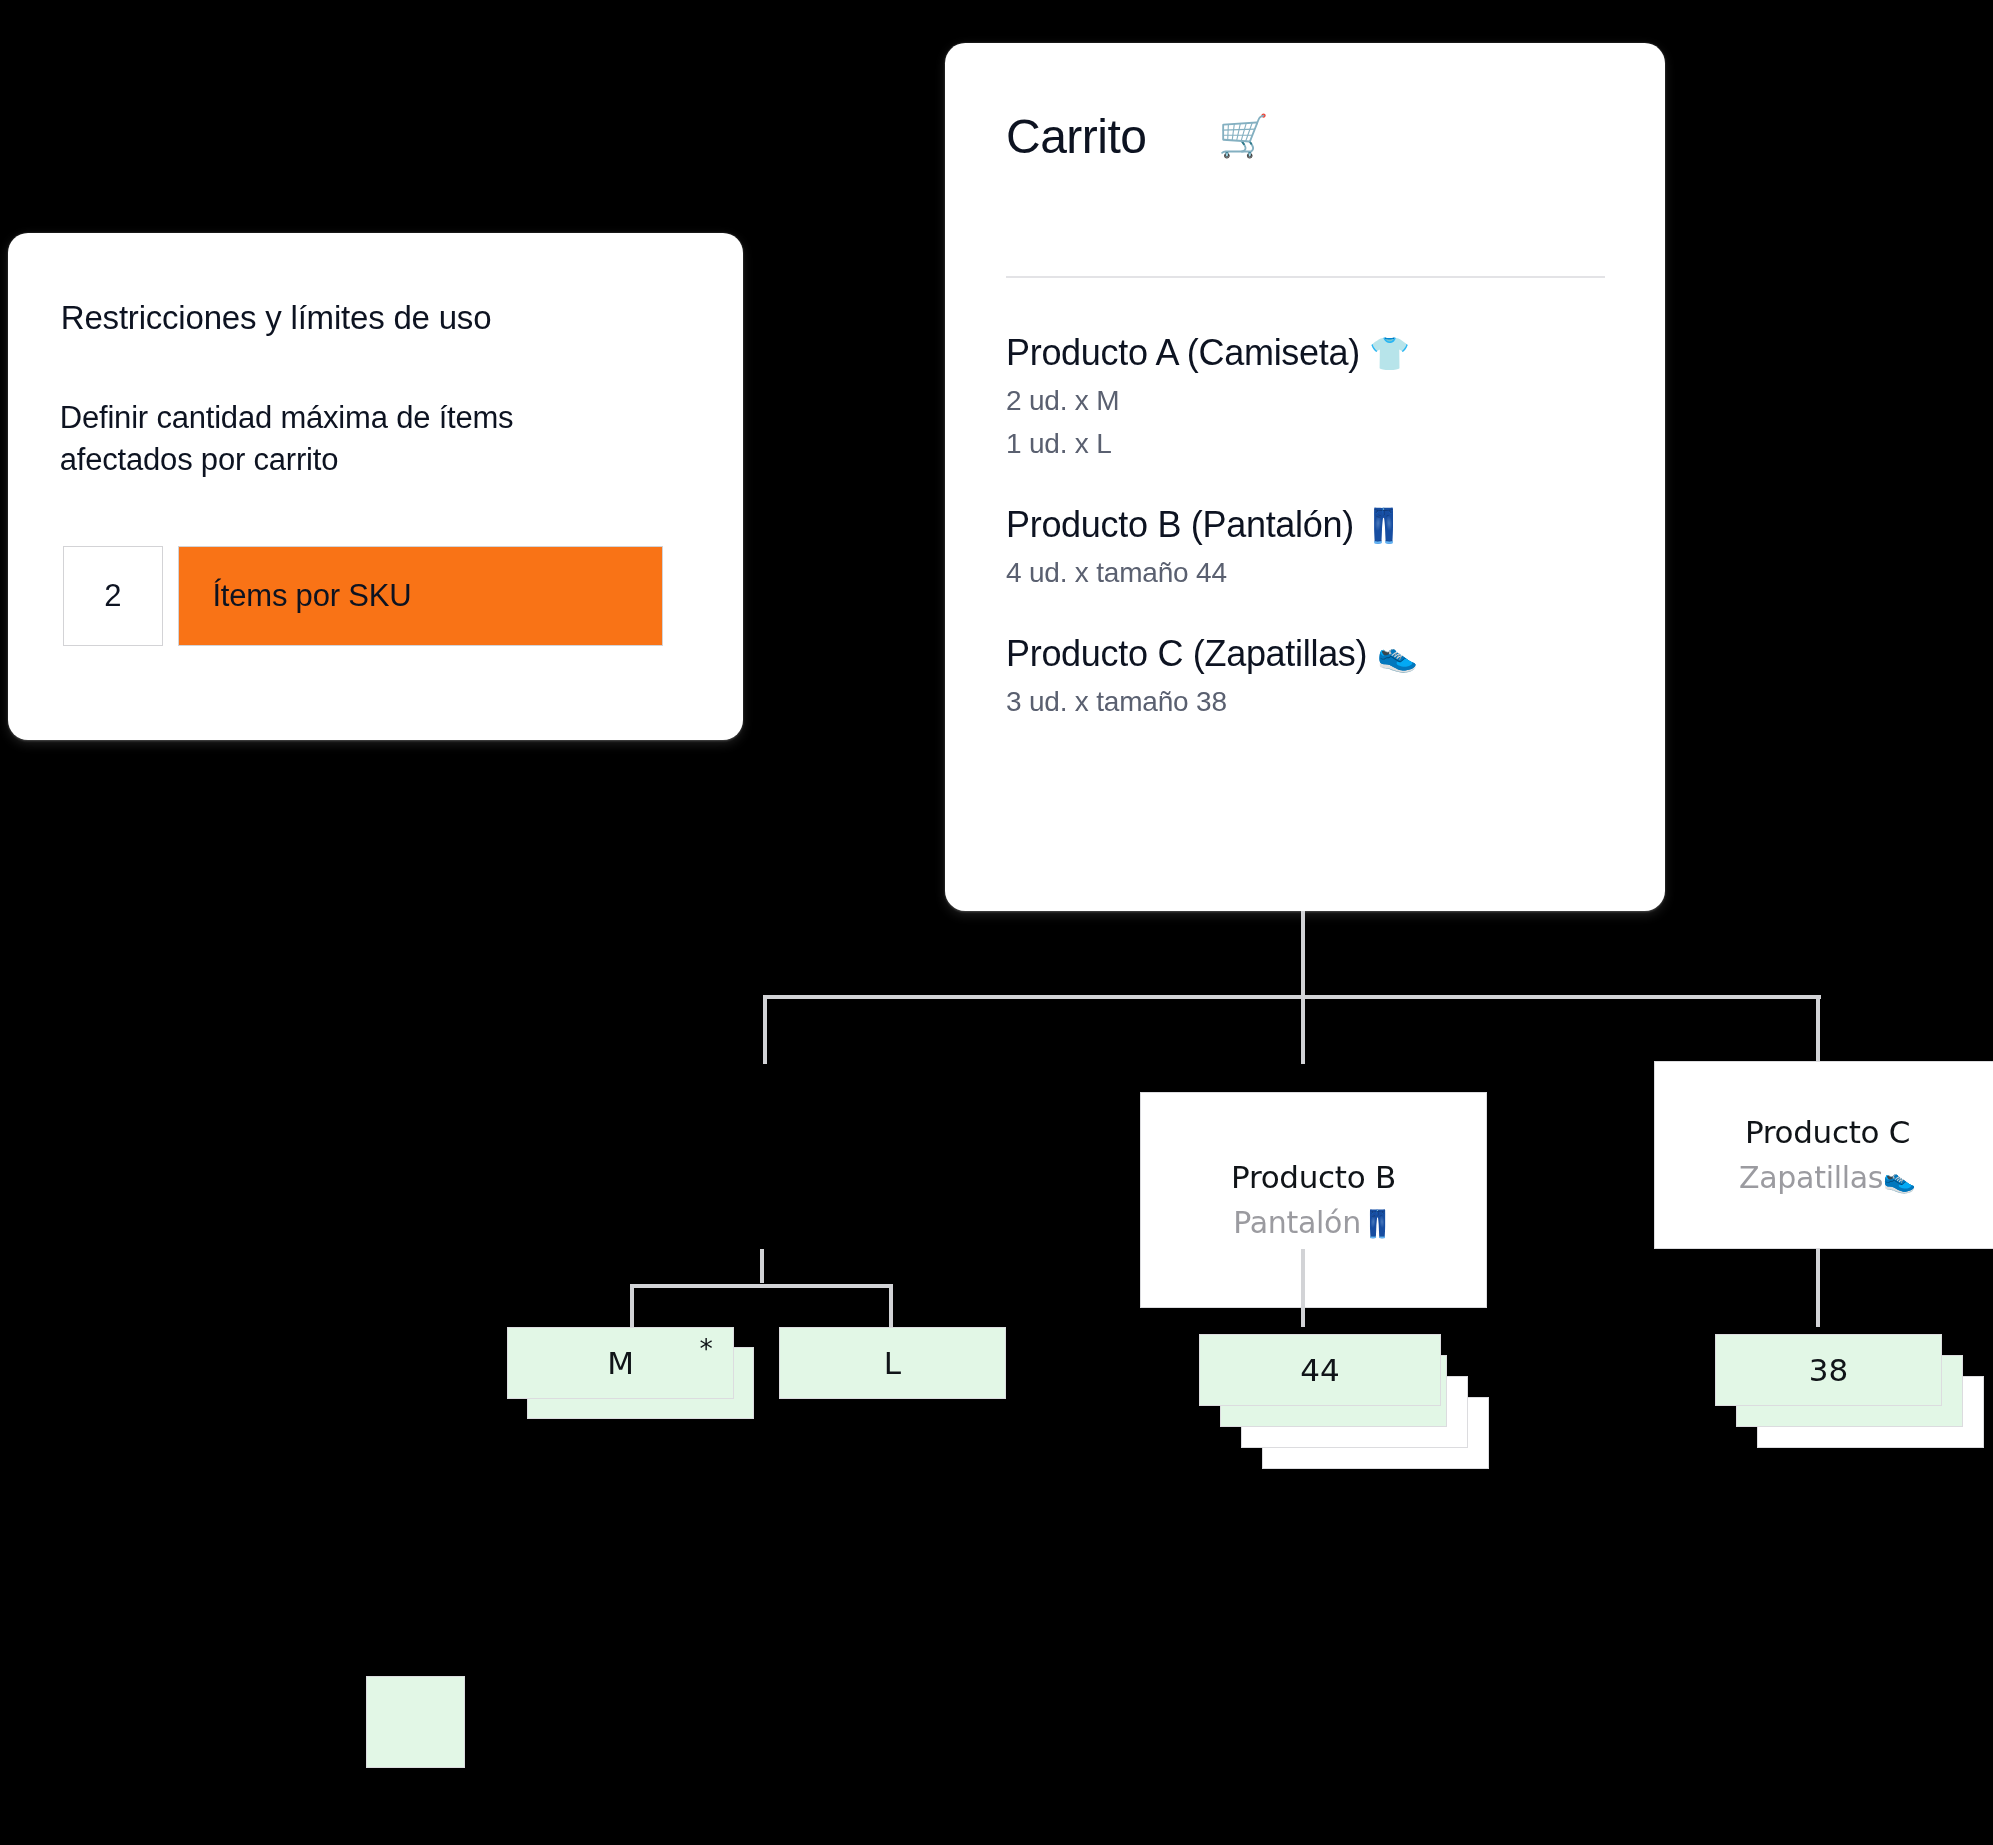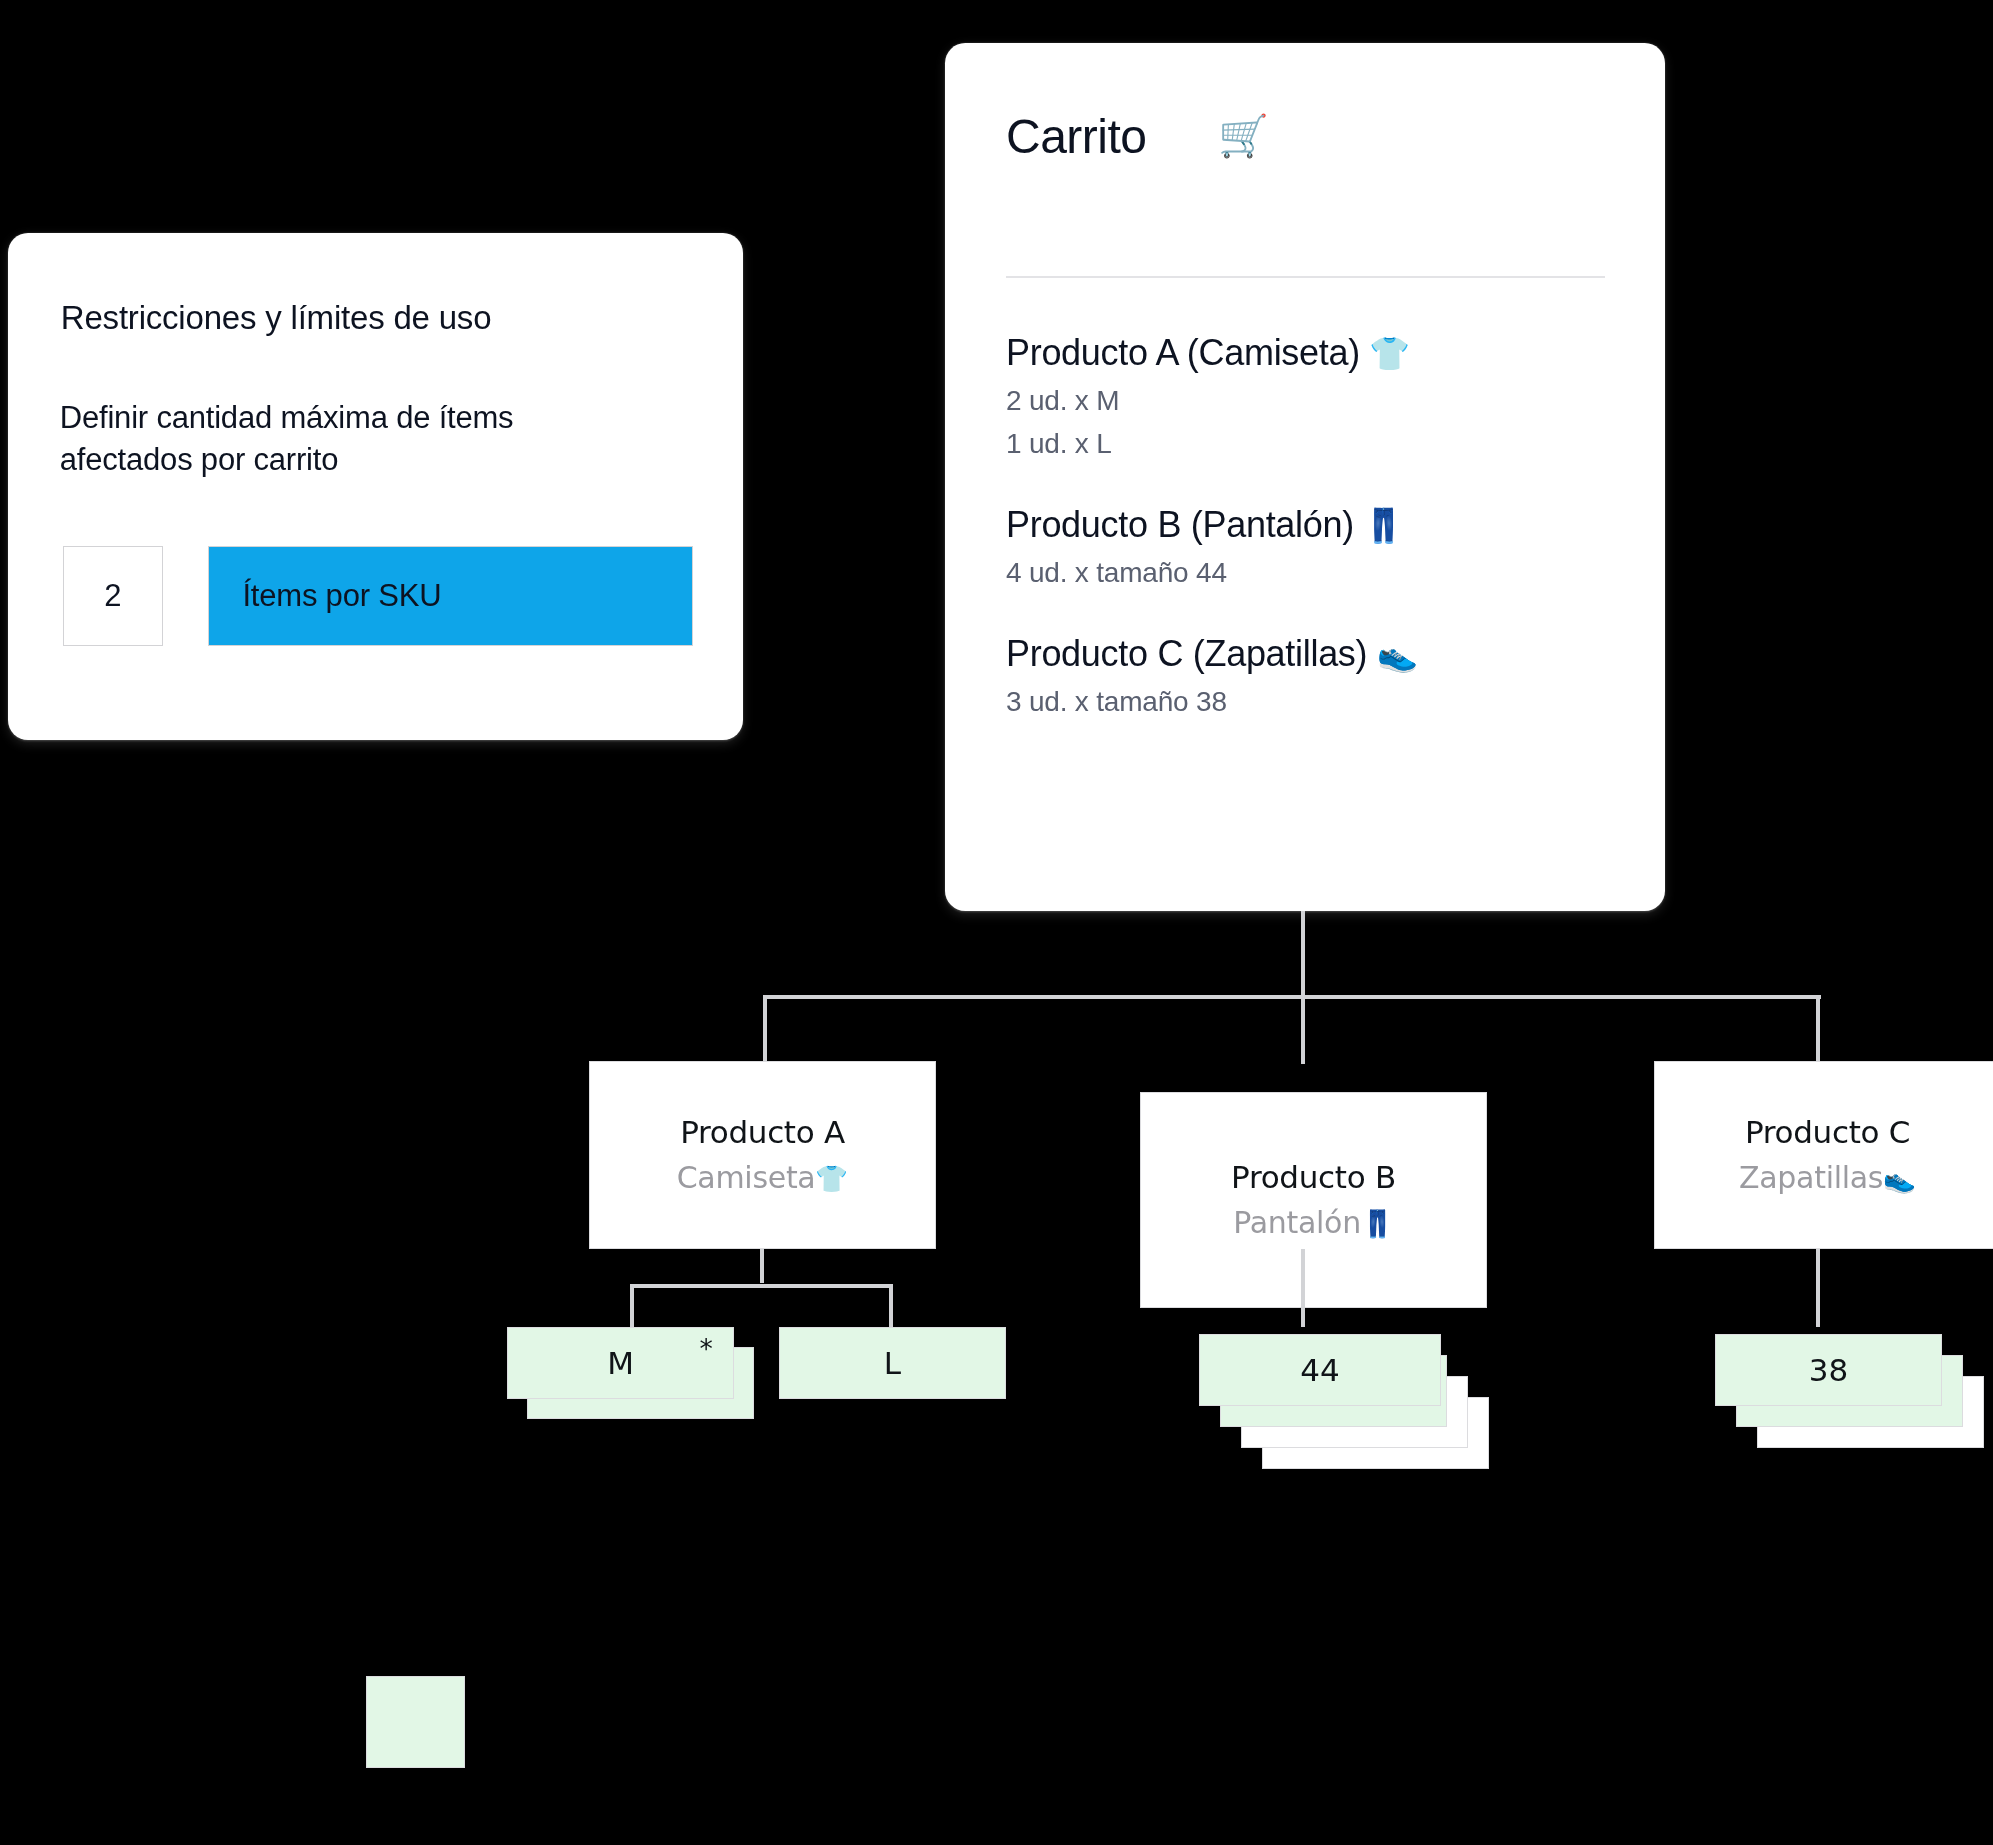--- a/index.html
+++ b/index.html
@@ -57,27 +57,26 @@
     width:100px; height:100px;
     border:1.6px solid #d3d3d6;
     background:#fff;
     display:flex;align-items:center;justify-content:center;
     font-size:31px;color:#0d1321;
     box-sizing:border-box;
   }
   .sku-box{
     width:485px;height:100px;
     border:1.6px solid #d3d3d6;
-    background:#0ea5e9;
+    background:#f97316;
     display:flex;align-items:center;
     padding-left:33px;
     font-size:31px;color:#0d1321;
     box-sizing:border-box;
     letter-spacing:-0.2px;
-    margin-left:30px;
   }
 
   
   #cart-card{
     left:945px; top:43px;
     width:720px; height:868px;
     border-radius:20.3px;
   }
   .cart-head{
     position:absolute;
@@ -216,26 +215,20 @@
 
     </div>
   </div>
 
   <div class="conn" style="left:1301px; top:911px; width:3.9px; height:85px;"></div>
   <div class="conn" style="left:763px; top:995px; width:1058px; height:3.9px;"></div>
   <div class="conn" style="left:763px; top:995px; width:3.9px; height:69px;"></div>
   <div class="conn" style="left:1301px; top:995px; width:3.9px; height:69px;"></div>
   <div class="conn" style="left:1816px; top:995px; width:3.9px; height:69px;"></div>
 
-  <div class="node" style="left:589px; top:1061px; width:347px; height:188px;">
-    <div class="node-title">Producto A</div>
-    <div class="node-sub">
-      <span>Camiseta</span><span class="emj">👕</span>
-    </div>
-  </div>
 
   <div class="node" style="left:1140px; top:1092px; width:347px; height:216px;">
     <div class="node-title">Producto B</div>
     <div class="node-sub">
       <span>Pantalón</span><span class="emj">👖</span>
     </div>
   </div>
 
   <div class="node" style="left:1654px; top:1061px; width:347px; height:188px;">
     <div class="node-title">Producto C</div>

